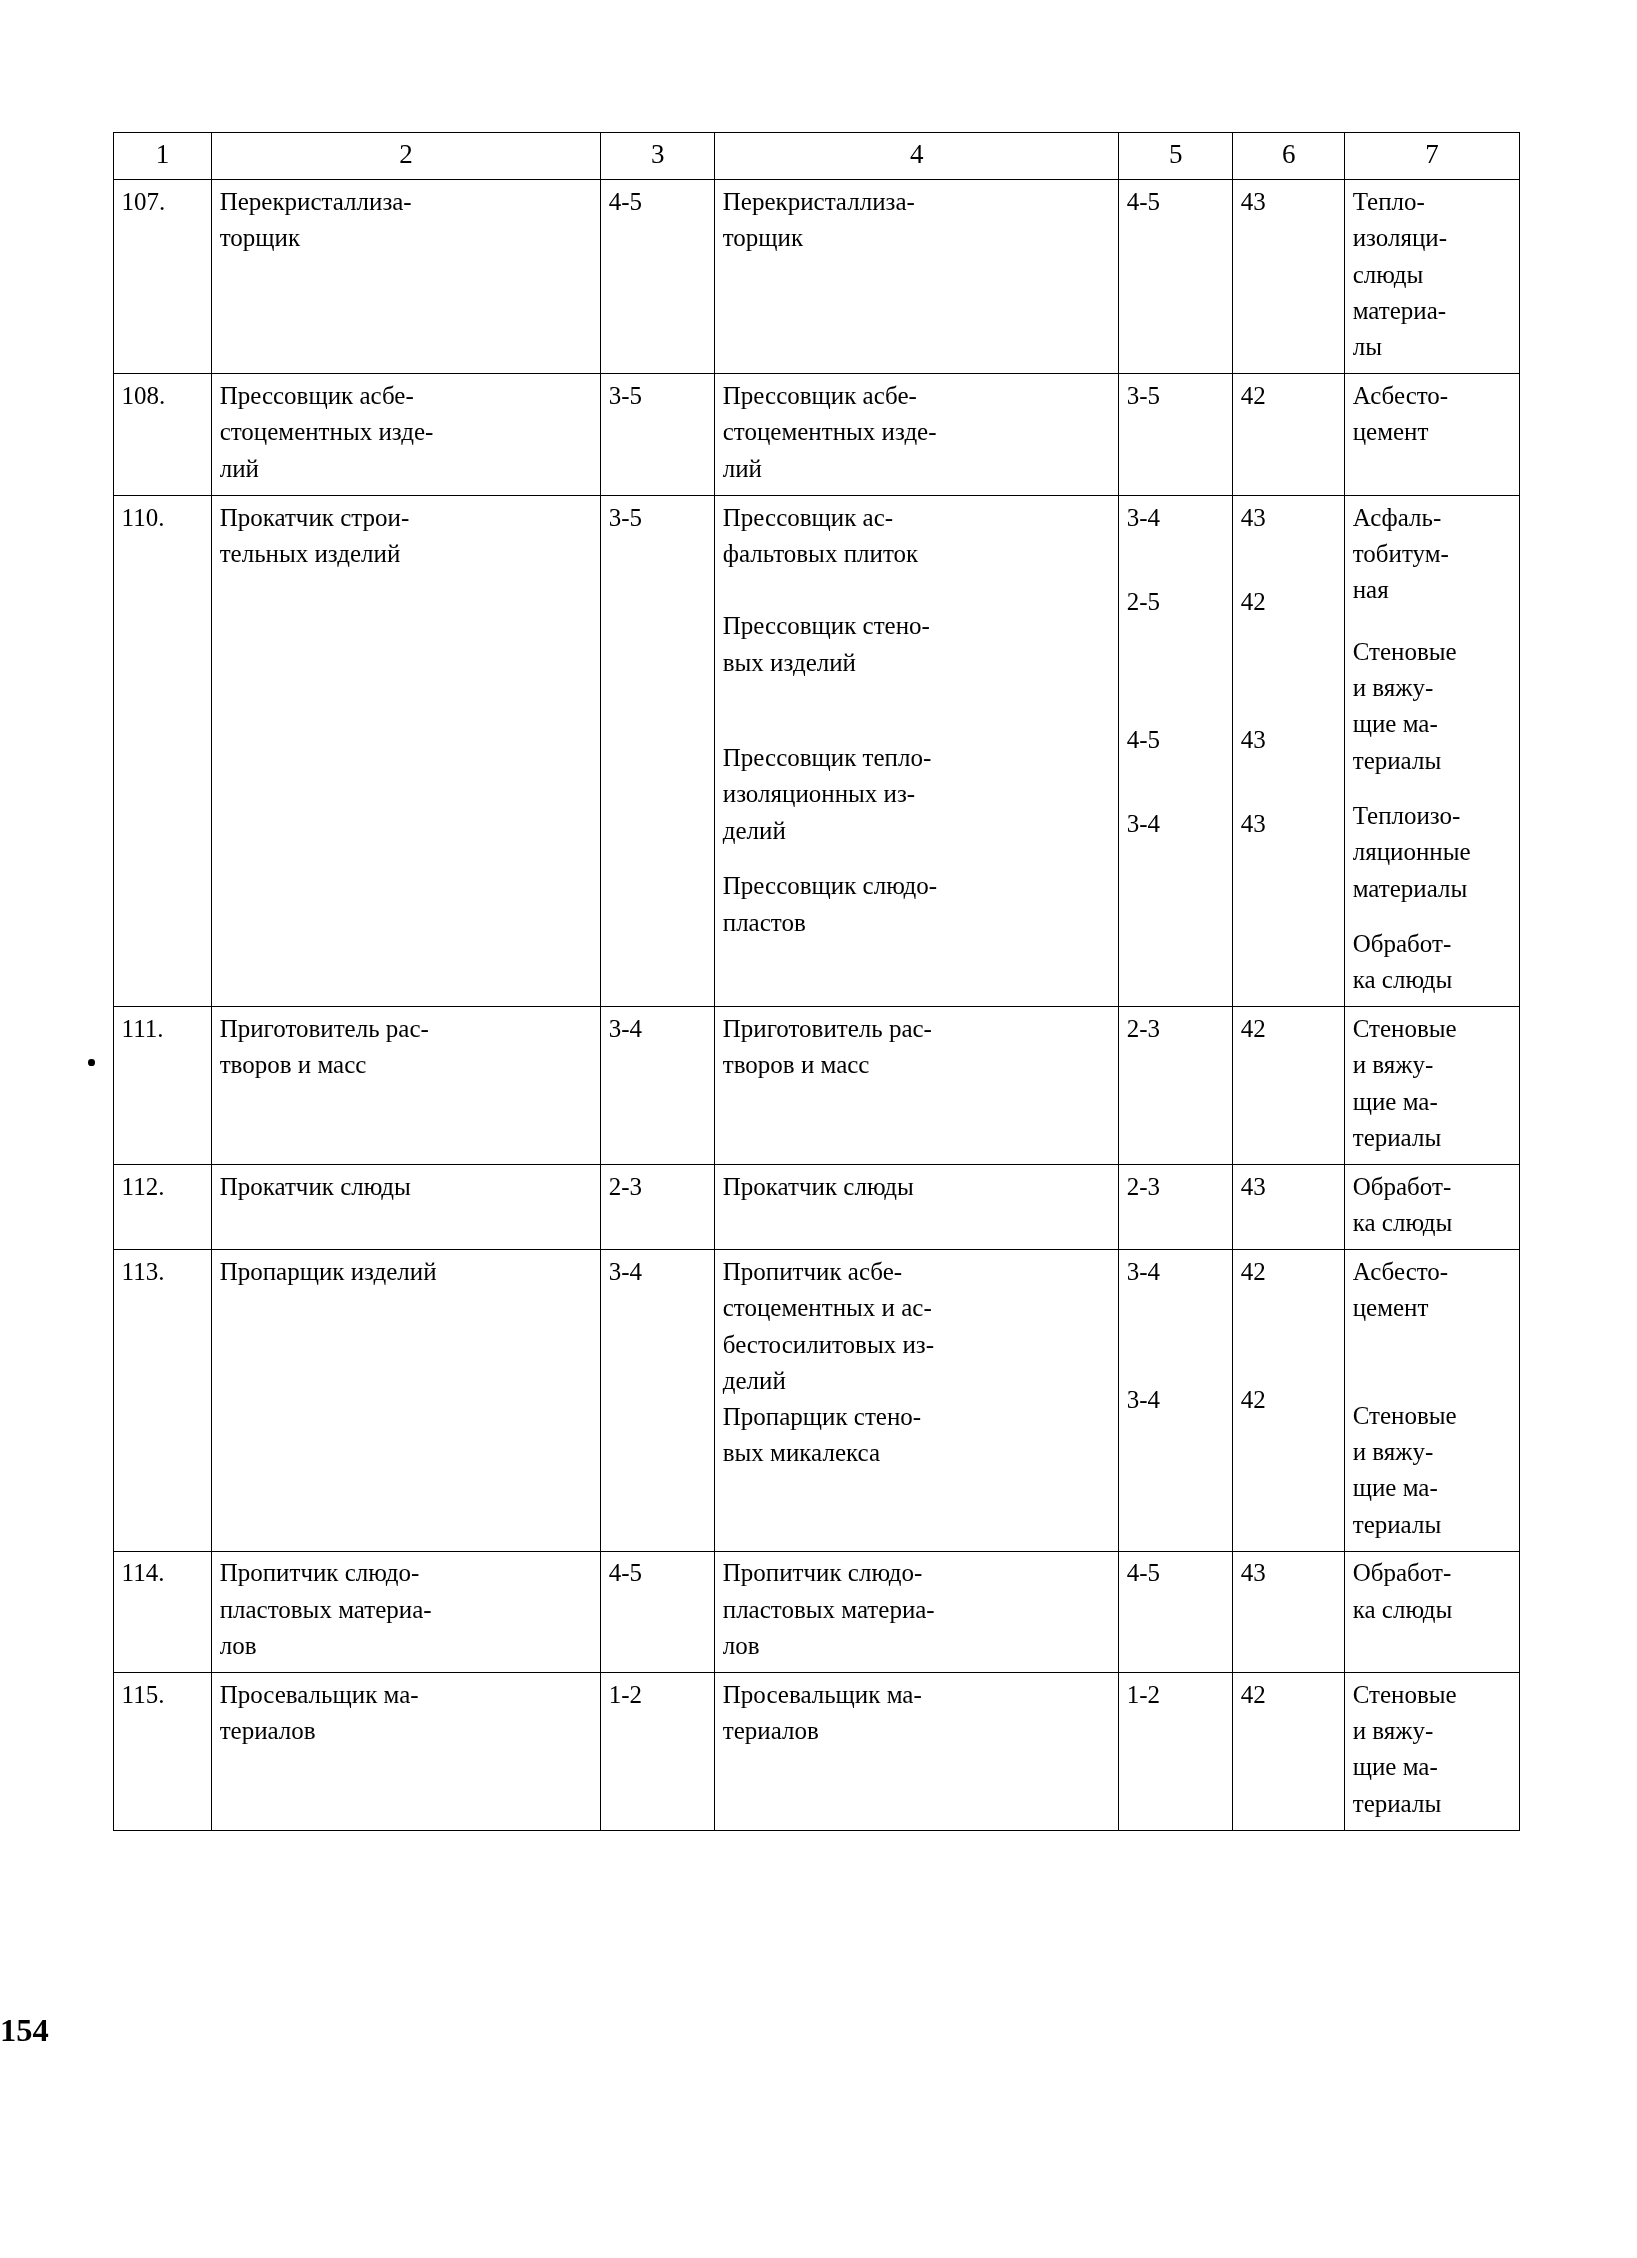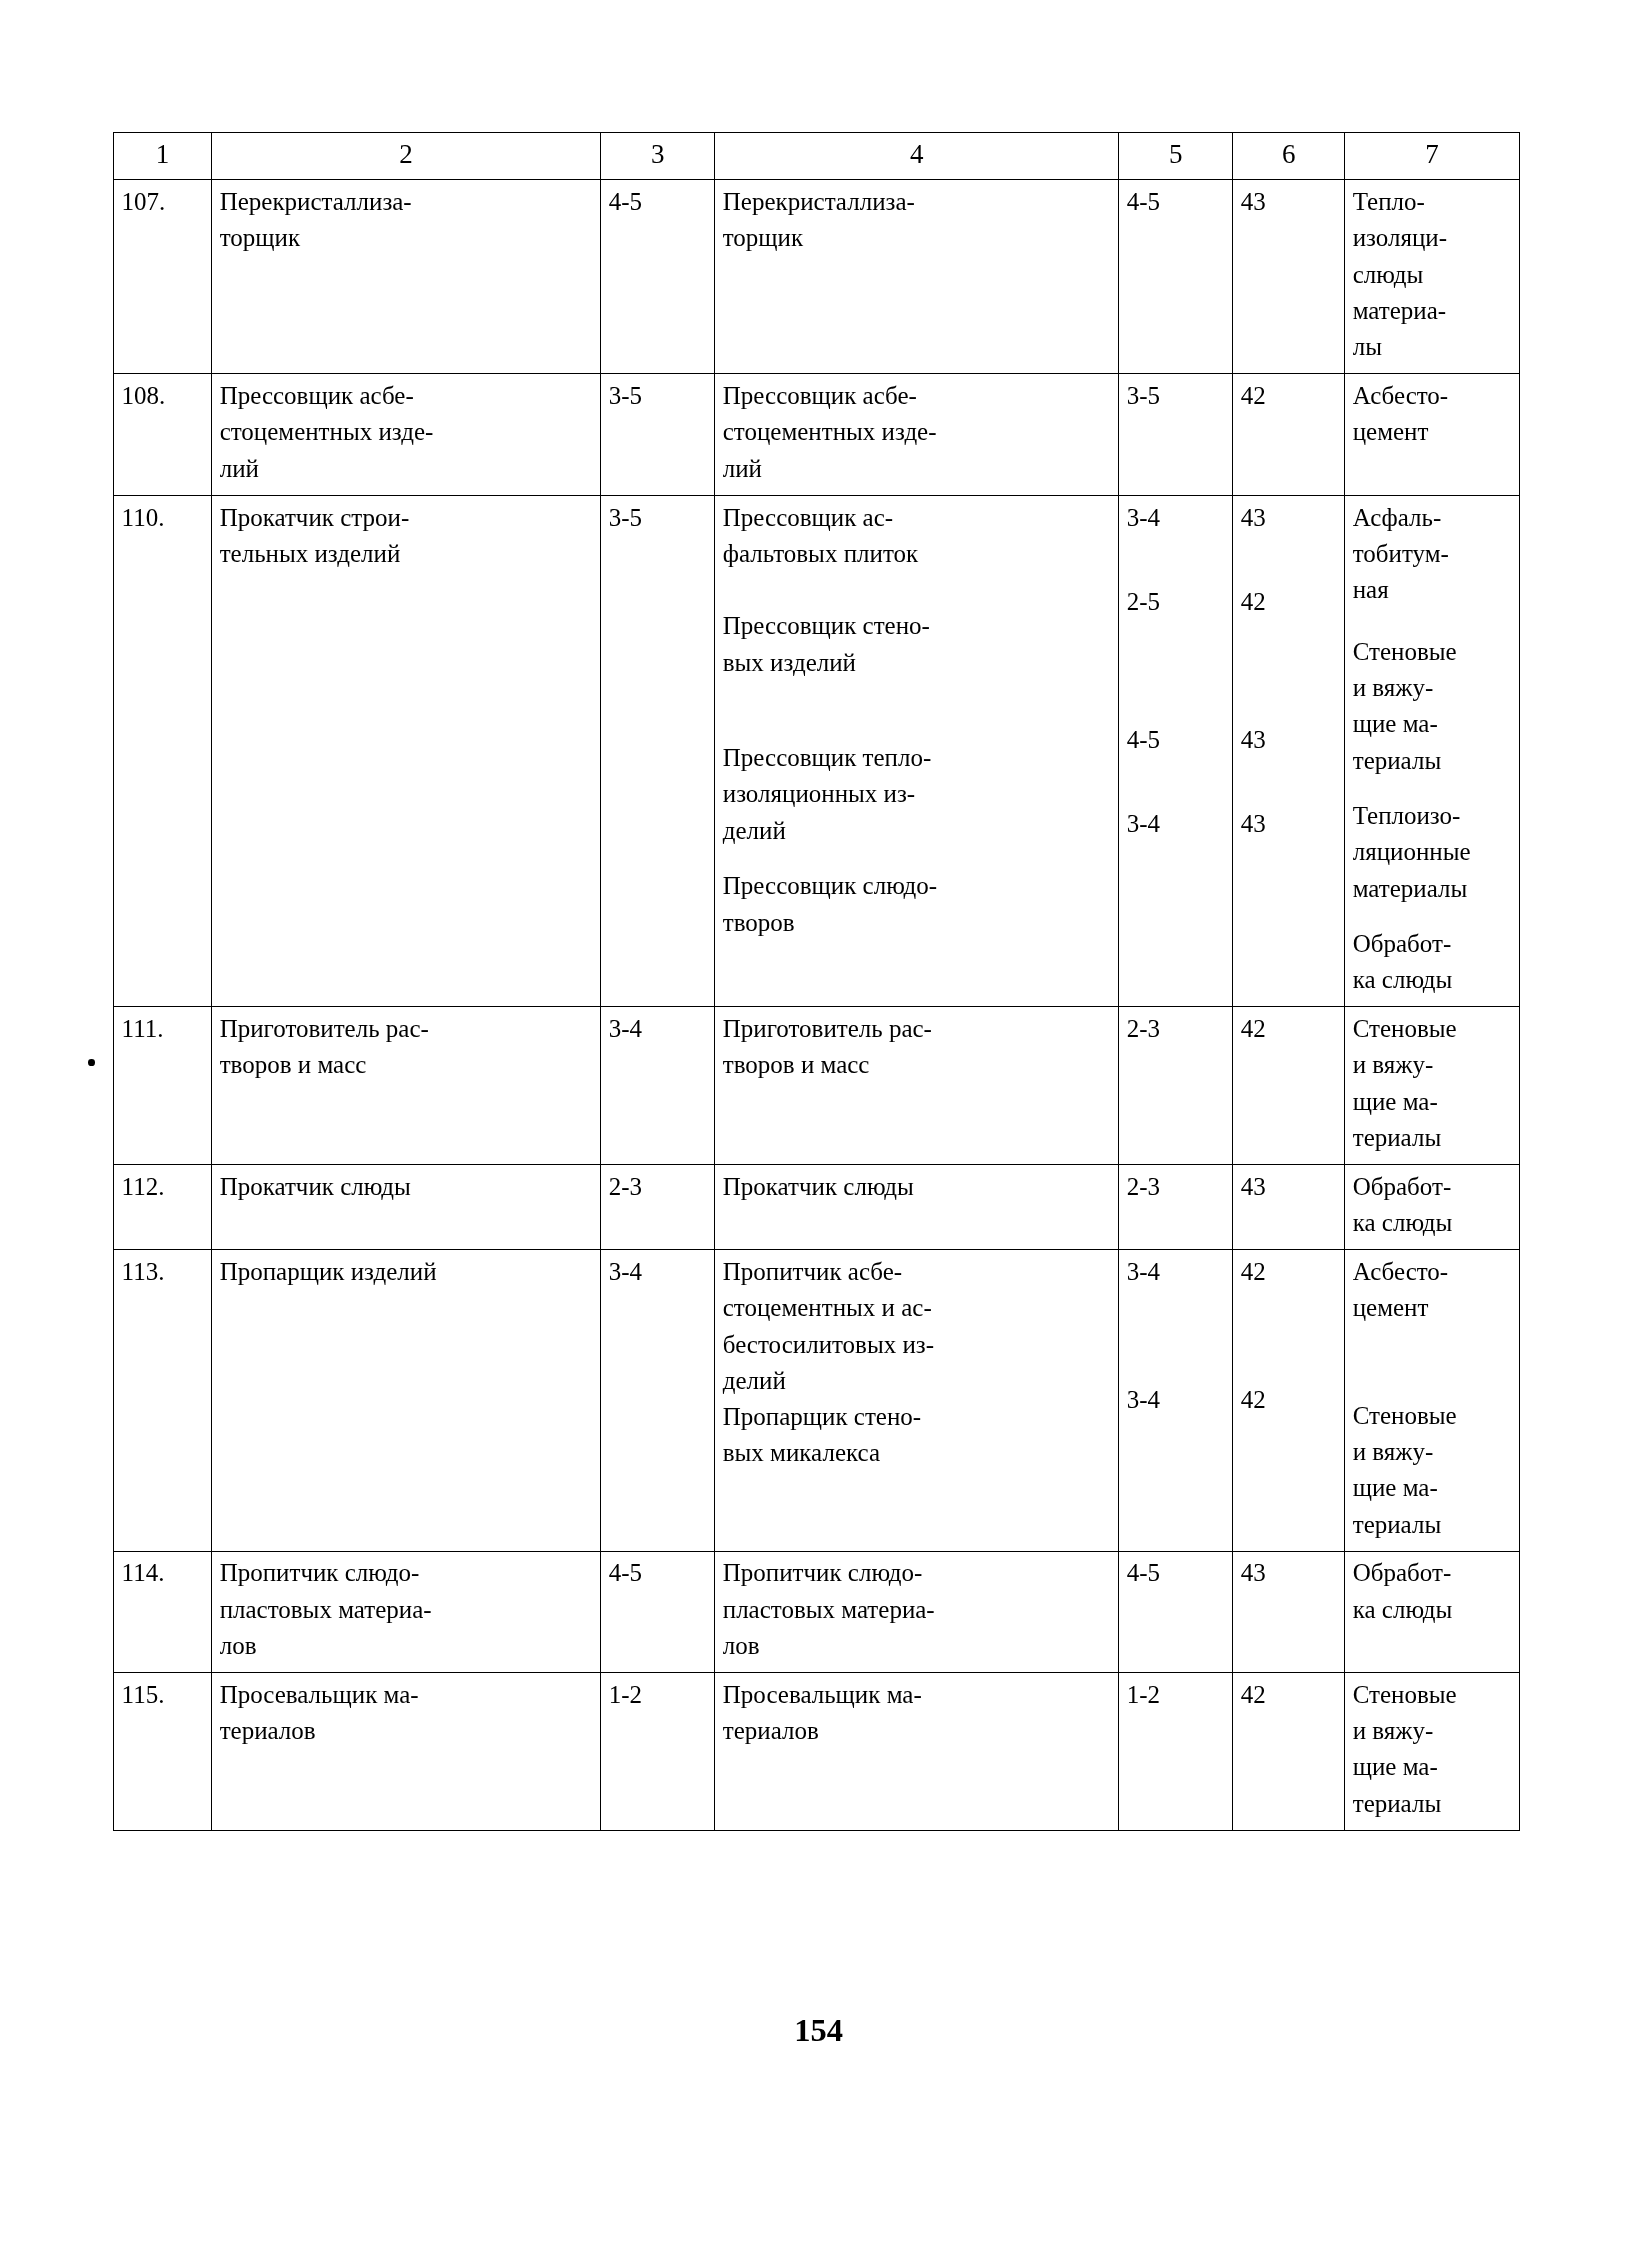--- a/index.html
+++ b/index.html
@@ -72,21 +72,20 @@
     width: 6.7px;
     height: 6.7px;
     background: #000;
     border-radius: 50%;
   }
   .page-number {
     position: absolute;
     left: 0;
     right: 0;
     top: 2012px;
-    text-align: center;
     font-size: 32.5px;
     font-weight: bold;
     font-family: "Liberation Serif", serif;
   }
 </style>
 </head>
 <body>
 
 <div class="page">
 
@@ -166,21 +165,21 @@
         <td class="c">3-5</td>
         <td>
           <span class="sub">Прессовщик ас-</span>
           <span class="sub">фальтовых плиток</span>
           <span class="sub gap-1">Прессовщик стено-</span>
           <span class="sub">вых изделий</span>
           <span class="sub gap-2">Прессовщик тепло-</span>
           <span class="sub">изоляционных из-</span>
           <span class="sub">делий</span>
           <span class="sub gap-3">Прессовщик слюдо-</span>
-          <span class="sub">творов</span>
+          <span class="sub">пластов</span>
         </td>
         <td class="c">
           <span class="sub">3-4</span>
           <span class="sub gap-5">2-5</span>
           <span class="sub gap-8">4-5</span>
           <span class="sub gap-5">3-4</span>
         </td>
         <td class="c">
           <span class="sub">43</span>
           <span class="sub gap-5">42</span>

